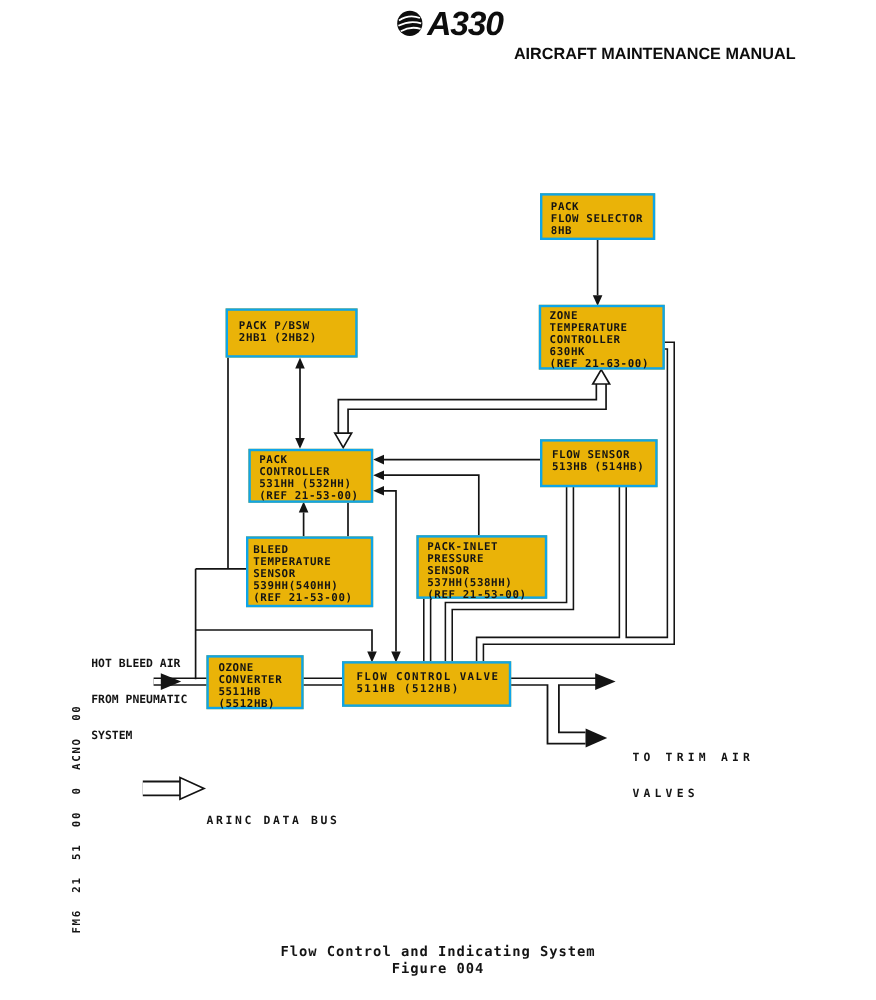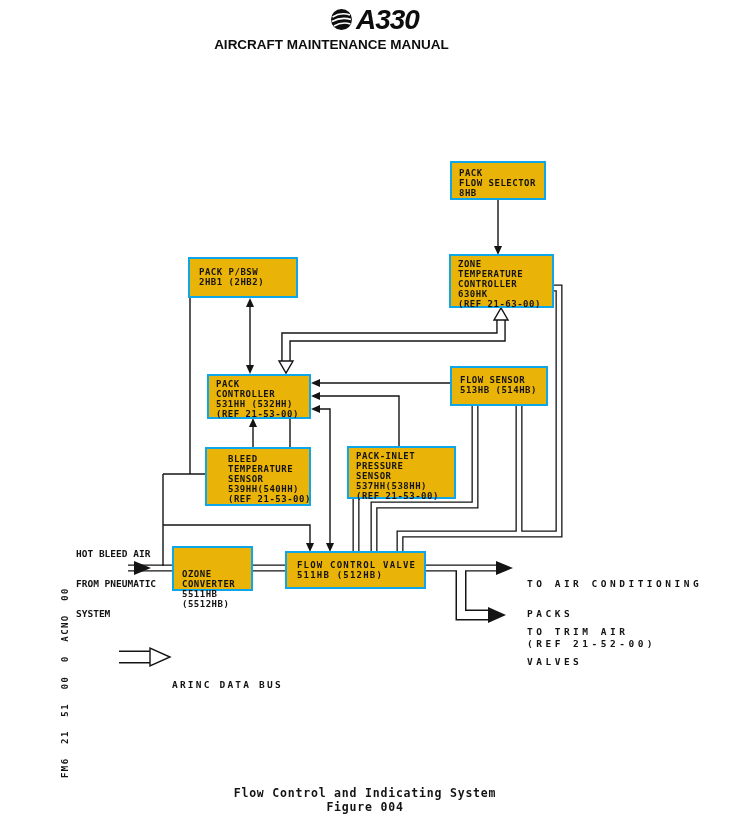--- a/index.html
+++ b/index.html
@@ -2,21 +2,21 @@
 <html><head>
 <meta charset="utf-8">
 <style>
   html,body{margin:0;padding:0;background:#fff;}
   .page{position:relative;width:730px;height:833px;background:#ffffff;color:#161616;
         font-family:"DejaVu Sans Mono",monospace;overflow:hidden;}
   svg{position:absolute;left:0;top:0;}
   .hdr-logo{position:absolute;left:330px;top:8px;width:23px;height:23px;}
   .hdr-model{position:absolute;left:356px;top:4px;font-family:"Liberation Sans",sans-serif;
              font-size:28px;font-weight:bold;font-style:italic;letter-spacing:-1px;color:#0d0d0d;}
-  .hdr-title{position:absolute;left:0;top:37px;width:663px;text-align:center;
+  .hdr-title{position:absolute;left:0;top:37px;width:663px;text-align:right;
              font-family:"Liberation Sans",sans-serif;font-size:13.5px;font-weight:bold;color:#0d0d0d;}
   .box{position:absolute;background:#eab308;border:2px solid #0ea5e9;box-sizing:border-box;
        font-weight:bold;font-size:9px;line-height:10px;letter-spacing:0.5px;color:#141414;}
   .box div{white-space:pre;}
   .lbl{position:absolute;font-weight:bold;font-size:9.5px;line-height:10px;color:#141414;white-space:pre;}
   .wide{letter-spacing:3.5px;}
   .mid{letter-spacing:2.2px;margin-top:29px;}
   .vcode{position:absolute;left:60px;top:778px;transform:rotate(-90deg);transform-origin:0 0;
          font-weight:bold;font-size:9px;letter-spacing:1.4px;white-space:pre;color:#141414;}
   .cap{position:absolute;left:0;width:730px;text-align:center;font-weight:bold;
@@ -126,59 +126,54 @@
     <div>CONTROLLER</div>
     <div>531HH (532HH)</div>
     <div>(REF 21-53-00)</div>
   </div>
 
   <div class="box" style="left:450px;top:366px;width:98px;height:40px;padding:7px 0 0 8px;">
     <div>FLOW SENSOR</div>
     <div>513HB (514HB)</div>
   </div>
 
-  <div class="box" style="left:205px;top:447px;width:106px;height:59px;padding:5px 0 0 21px;">
+  <div class="box" style="left:205px;top:447px;width:106px;height:59px;padding:5px 0 0 4px;">
     <div>BLEED</div>
     <div>TEMPERATURE</div>
     <div>SENSOR</div>
     <div>539HH(540HH)</div>
     <div>(REF 21-53-00)</div>
   </div>
 
   <div class="box" style="left:347px;top:446px;width:109px;height:53px;padding:3px 0 0 7px;">
     <div>PACK-INLET</div>
     <div>PRESSURE</div>
     <div>SENSOR</div>
     <div>537HH(538HH)</div>
     <div>(REF 21-53-00)</div>
   </div>
 
-  <div class="box" style="left:172px;top:546px;width:81px;height:45px;padding:21px 0 0 8px;">
+  <div class="box" style="left:172px;top:546px;width:81px;height:45px;padding:4px 0 0 8px;">
     <div>OZONE</div>
     <div>CONVERTER</div>
     <div>5511HB</div>
     <div>(5512HB)</div>
   </div>
 
   <div class="box" style="left:285px;top:551px;width:141px;height:38px;padding:7px 0 0 10px;letter-spacing:1.2px;">
     <div>FLOW CONTROL VALVE</div>
     <div>511HB (512HB)</div>
   </div>
 
   <div class="lbl" style="left:76px;top:529px;">
     <div>HOT BLEED AIR</div>
     <div>FROM PNEUMATIC</div>
     <div>SYSTEM</div>
   </div>
 
-  <div class="lbl wide" style="left:527px;top:559px;">
-    <div>TO AIR CONDITIONING</div>
-    <div>PACKS</div>
-    <div>(REF 21-52-00)</div>
-  </div>
 
   <div class="lbl wide" style="left:527px;top:607px;">
     <div>TO TRIM AIR</div>
     <div>VALVES</div>
   </div>
 
   <div class="lbl mid" style="left:172px;top:651px;">ARINC DATA BUS</div>
 
   <div class="vcode">FM6  21  51  00  0  ACNO  00</div>
 

